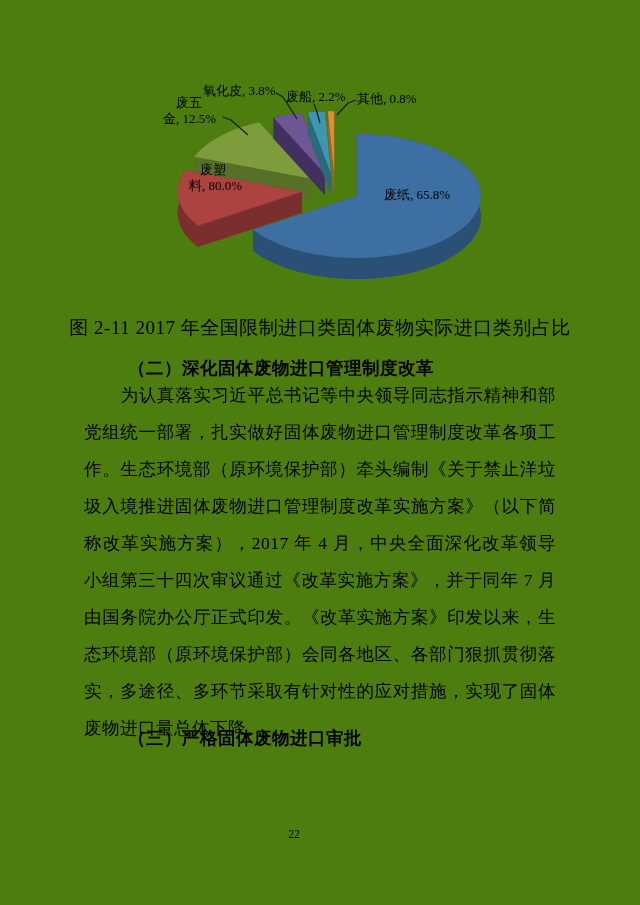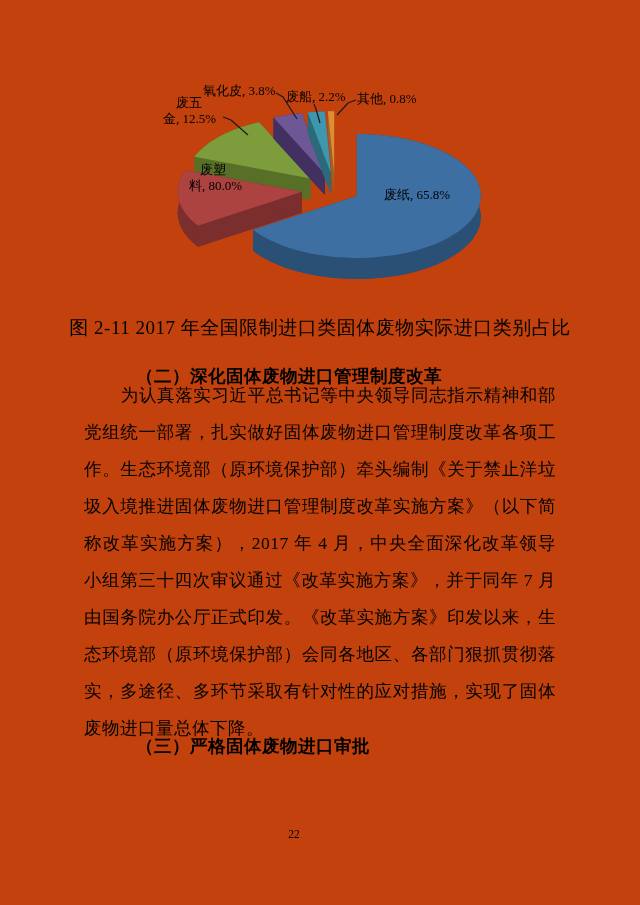--- a/index.html
+++ b/index.html
@@ -1,28 +1,28 @@
 <!DOCTYPE html>
 <html><head>
 <meta charset="utf-8">
 <style>
   html,body{margin:0;padding:0;background:#888;}
   .page{
-    position:relative;width:640px;height:905px;background:#c2410c;
+    position:relative;width:640px;height:905px;background:#4d7c0f;
     margin:0 auto;overflow:hidden;
     font-family:"Liberation Serif","DejaVu Serif",serif;color:#000;
   }
   .chart{position:absolute;left:110px;top:75px;width:420px;height:242px;}
   .chart svg{position:absolute;left:0;top:0;}
   .cl{position:absolute;font-size:13px;line-height:16px;white-space:nowrap;color:#000;}
   .cl .ln{display:block;}
   .caption{position:absolute;left:0;top:315px;width:640px;text-align:center;
     font-size:19px;letter-spacing:0.5px;}
   .heading{position:absolute;left:84px;width:472px;font-size:17.5px;font-weight:bold;
-    letter-spacing:0.5px;text-indent:36px;margin:16px;}
+    letter-spacing:0.5px;text-indent:36px;margin:8px;}
   .h2{top:348px;}
   .h3{top:718px;}
   .para{position:absolute;left:84px;width:472px;margin:0;
     font-size:17.5px;letter-spacing:0.5px;line-height:37px;
     text-align:justify;text-indent:2.1em;}
   .p1{top:377px;}
   .p2{top:747px;}
   .pagenum{position:absolute;left:0;top:828px;width:588px;text-align:center;
     font-size:11.5px;}
 </style>

